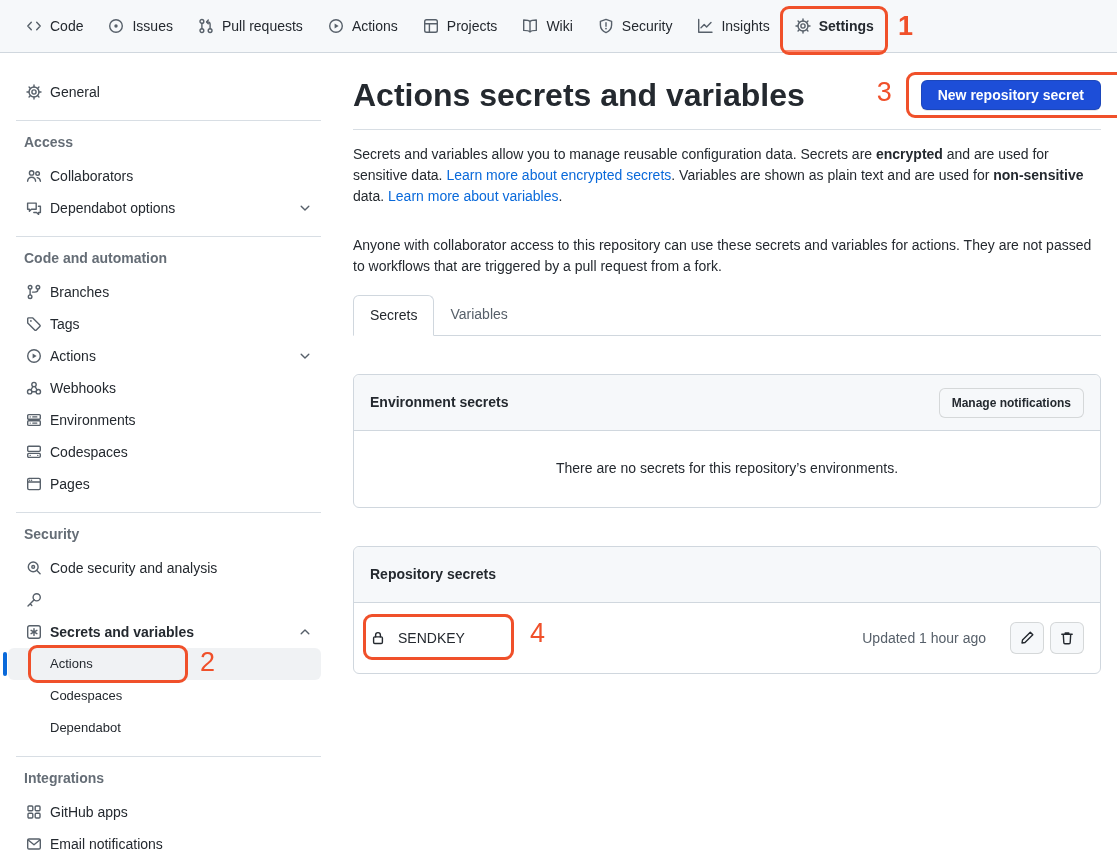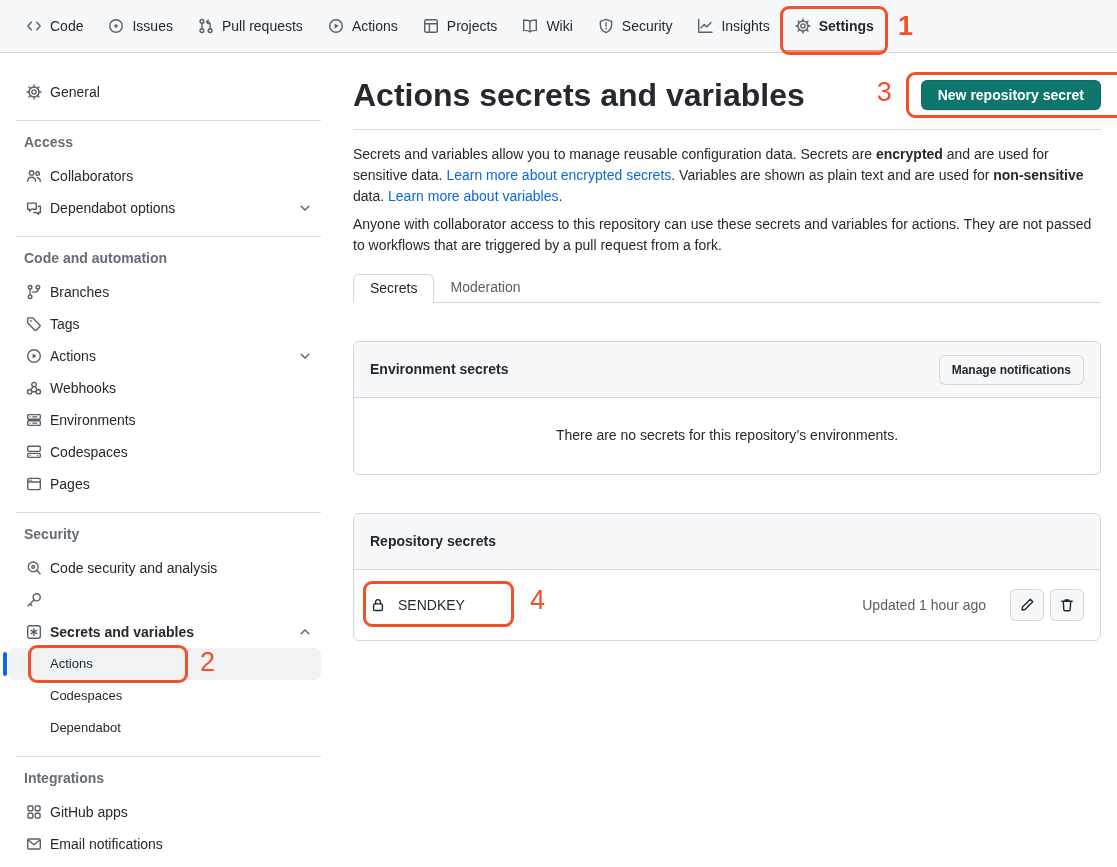--- a/index.html
+++ b/index.html
@@ -58,31 +58,31 @@
   .subhead {
     display:flex; align-items:center; justify-content:space-between;
     padding-bottom:16px; border-bottom:1px solid #d8dee4;
   }
   .subhead h1 { font-size:32px; line-height:36px; font-weight:bold; }
   .btn {
     font-family:inherit; cursor:pointer; border:1px solid rgba(27,31,36,0.15);
     border-radius:6px; background:#f6f8fa; color:#24292f; font-weight:bold;
   }
   .btn-primary {
-    background:#0f766e; color:#fff; font-size:14px; padding:6px 16px;
+    background:#1d4ed8; color:#fff; font-size:14px; padding:6px 16px;
     box-shadow:0 1px 0 rgba(27,31,36,0.1);
   }
   .btn-sm { font-size:12px; padding:5px 12px; line-height:18px; }
   .desc { margin-top:14px; }
-  .desc p + p { margin-top:7px; }
+  .desc p + p { margin-top:28px; }
   .desc a { color:#0969da; text-decoration:none; cursor:pointer; }
   .desc b { font-weight:bold; }
 
   .tabnav { margin-top:18px; display:flex; border-bottom:1px solid #d0d7de; }
-  .tab { padding:3px 16px; cursor:pointer; color:#57606a; }
+  .tab { padding:9px 16px; cursor:pointer; color:#57606a; }
   .tab.active {
     background:#fff; color:#24292f; border:1px solid #d0d7de; border-bottom-color:#fff;
     border-radius:6px 6px 0 0; margin-bottom:-1px;
   }
 
   .card { margin-top:38px; border:1px solid #d0d7de; border-radius:6px; }
   .card-header {
     min-height:56px; display:flex; align-items:center; justify-content:space-between;
     background:#f6f8fa; border-bottom:1px solid #d0d7de; border-radius:6px 6px 0 0;
     padding:12px 16px;
@@ -363,21 +363,21 @@
 
       <div class="desc">
         <p>
           <span>Secrets and variables allow you to manage reusable configuration data. Secrets are </span><b>encrypted</b><span> and are used for sensitive data. </span><a>Learn more about encrypted secrets</a><span>. Variables are shown as plain text and are used for </span><b>non-sensitive</b><span> data. </span><a>Learn more about variables</a><span>.</span>
         </p>
         <p>Anyone with collaborator access to this repository can use these secrets and variables for actions. They are not passed to workflows that are triggered by a pull request from a fork.</p>
       </div>
 
       <div class="tabnav">
         <div class="tab active">Secrets</div>
-        <div class="tab">Moderation</div>
+        <div class="tab">Variables</div>
       </div>
 
       <section class="card">
         <div class="card-header">
           <span class="card-title">Environment secrets</span>
           <button class="btn btn-sm">Manage notifications</button>
         </div>
         <div class="empty-msg">There are no secrets for this repository’s environments.</div>
       </section>
 

